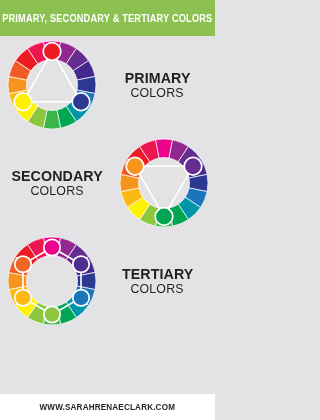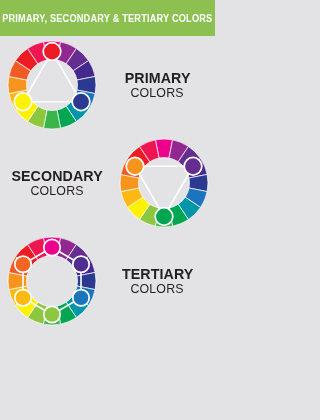--- a/index.html
+++ b/index.html
@@ -243,14 +243,17 @@
           <circle cx="16.99" cy="62.75" r="8.2" fill="#fdb913" stroke="#ffffff" stroke-width="1.7"></circle>
           <circle cx="16.99" cy="29.25" r="8.2" fill="#f26522" stroke="#ffffff" stroke-width="1.7"></circle>
         </svg>
       </div>
     <div class="label-slot">
       <div class="label-main">TERTIARY</div>
       <div class="label-sub">COLORS</div>
     </div>
   </div>
 
+  <div class="footer">
+    <div class="footer-text">WWW.SARAHRENAECLARK.COM</div>
+  </div>
 
 </div>
 
 </body></html>

